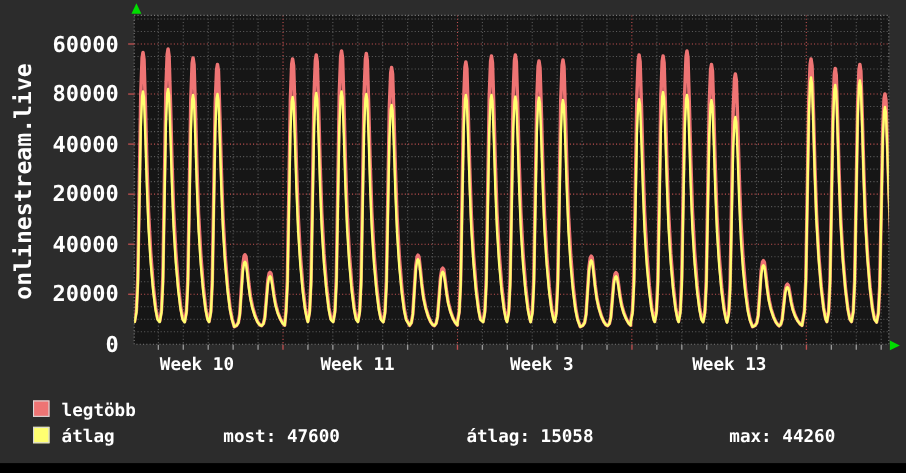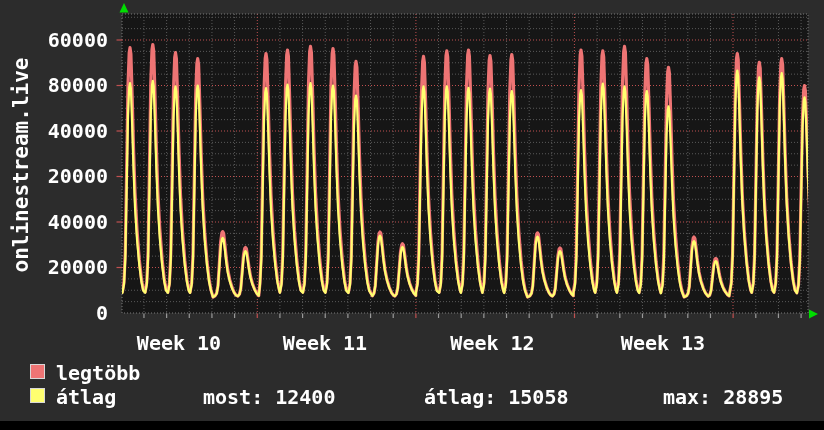--- a/index.html
+++ b/index.html
@@ -8,22 +8,22 @@
     background:#2c2c2c;
     font-family:"DejaVu Sans Mono","Liberation Mono",monospace;
     font-weight:bold;color:#ffffff;
   }
   .vtitle{
     position:absolute;left:21px;top:165px;
     transform:translate(-50%,-50%) rotate(-90deg);
     font-size:21px;white-space:nowrap;
   }
   .ylab{position:absolute;left:18px;width:90px;text-align:right;font-size:20px;line-height:20px;}
-  .wklab{position:absolute;top:321px;font-size:20px;line-height:20px;transform:translateX(-50%);margin-top:12px;}
-  .legtext{position:absolute;font-size:20px;line-height:22px;white-space:pre;}
+  .wklab{position:absolute;top:321px;font-size:16px;line-height:20px;transform:translateX(-50%);}
+  .legtext{position:absolute;font-size:16px;line-height:22px;white-space:pre;}
   .swatch{position:absolute;width:13px;height:13px;border:1px solid #d8d8d8;}
   #chart-svg{position:absolute;left:0;top:0;}
   .botbar{position:absolute;left:0;top:421px;width:824px;height:9px;background:#000;}
 </style>
 </head>
 <body style="background: rgb(44, 44, 44);">
 
 <svg id="chart-svg" width="824" height="430">
   <defs>
     <clipPath id="plotclip">
@@ -143,24 +143,24 @@
 <div class="ylab" style="top:29.5px">60000</div>
 <div class="ylab" style="top:75px">80000</div>
 <div class="ylab" style="top:120.5px">40000</div>
 <div class="ylab" style="top:166px">20000</div>
 <div class="ylab" style="top:211.5px">40000</div>
 <div class="ylab" style="top:257px">20000</div>
 <div class="ylab" style="top:302.5px">0</div>
 
 <div class="wklab" style="left:179px">Week 10</div>
 <div class="wklab" style="left:325px">Week 11</div>
-<div class="wklab" style="left:492.5px">Week 12</div>
+<div class="wklab" style="left:492.5px">Week 3</div>
 <div class="wklab" style="left:663px">Week 13</div>
 
 <div id="sw-max" class="swatch" style="left: 30px; top: 364px; background: rgb(238, 116, 116); border-color: rgb(216, 216, 216);"></div>
 <div class="legtext" style="left:56px;top:362px">legtöbb</div>
 <div id="sw-avg" class="swatch" style="left: 30px; top: 388px; background: rgb(255, 255, 112); border-color: rgb(216, 216, 216);"></div>
 <div class="legtext" style="left:56px;top:386px">átlag</div>
-<div class="legtext" style="left:203px;top:386px">most: 12400</div>
+<div class="legtext" style="left:203px;top:386px">most: 47600</div>
 <div class="legtext" style="left:424px;top:386px">átlag: 15058</div>
-<div class="legtext" style="left:663px;top:386px">max: 28895</div>
+<div class="legtext" style="left:663px;top:386px">max: 44260</div>
 
 <div class="botbar"></div>
 
 </body></html>

